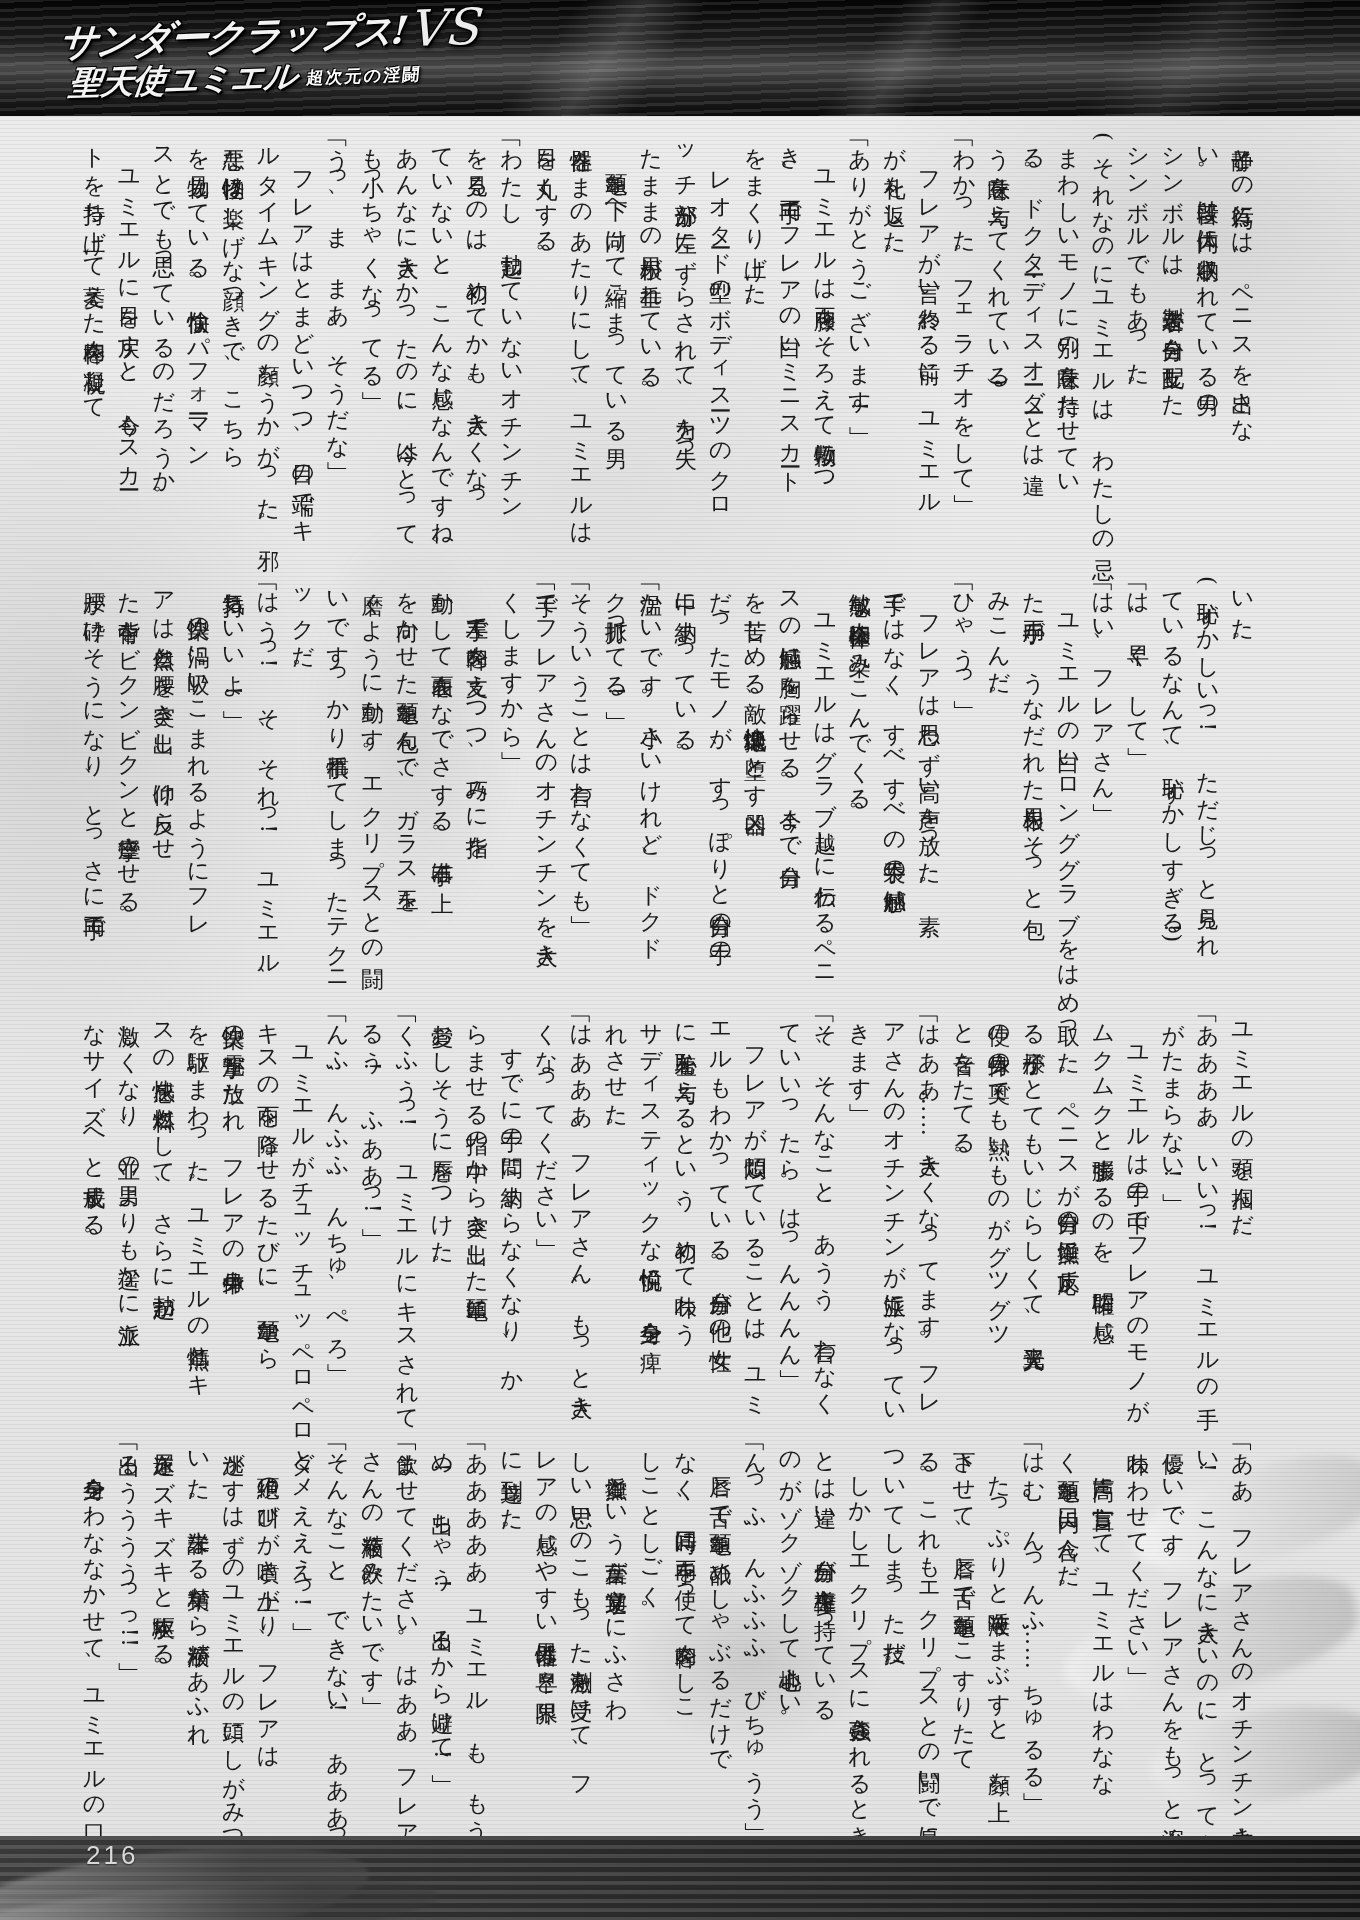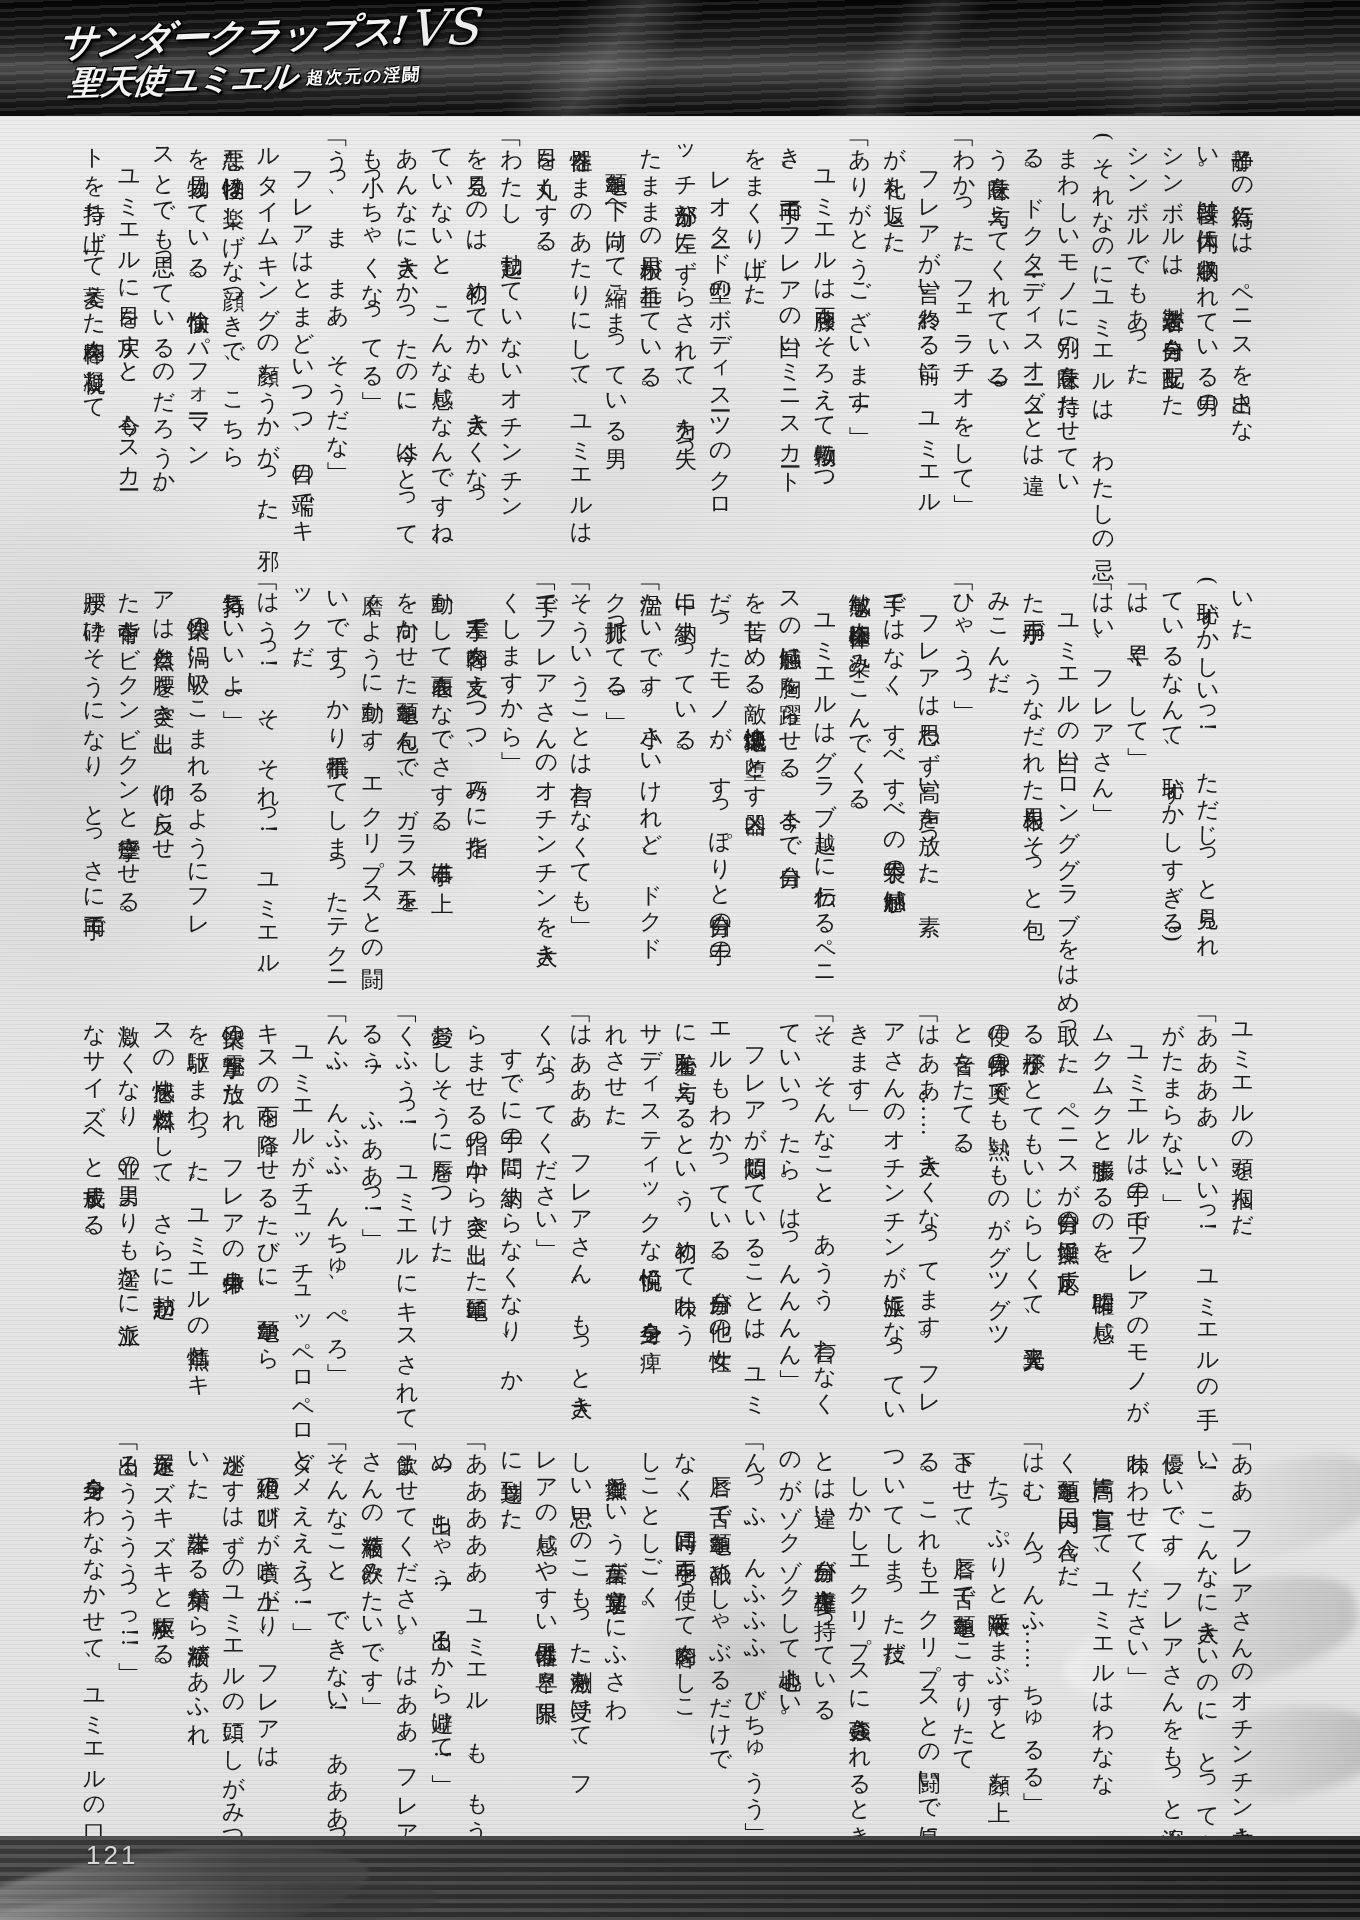--- a/index.html
+++ b/index.html
@@ -255,15 +255,15 @@
     <div class="col">いた。未詳なる精巣から精液があふれ、</div>
     <div class="col">尿道をズキズキと疾駆する。</div>
     <div class="col">「出るううううっっ!!」</div>
     <div class="col">　全身をわななかせて、ユミエルの口</div>
   </div>
 
 <div class="footer">
   <div class="fs1"></div>
   <div class="fs2"></div>
 </div>
-<div class="page-number">121</div>
+<div class="page-number">216</div>
 
 <div class="scanlines"></div>
 
 </body></html>

